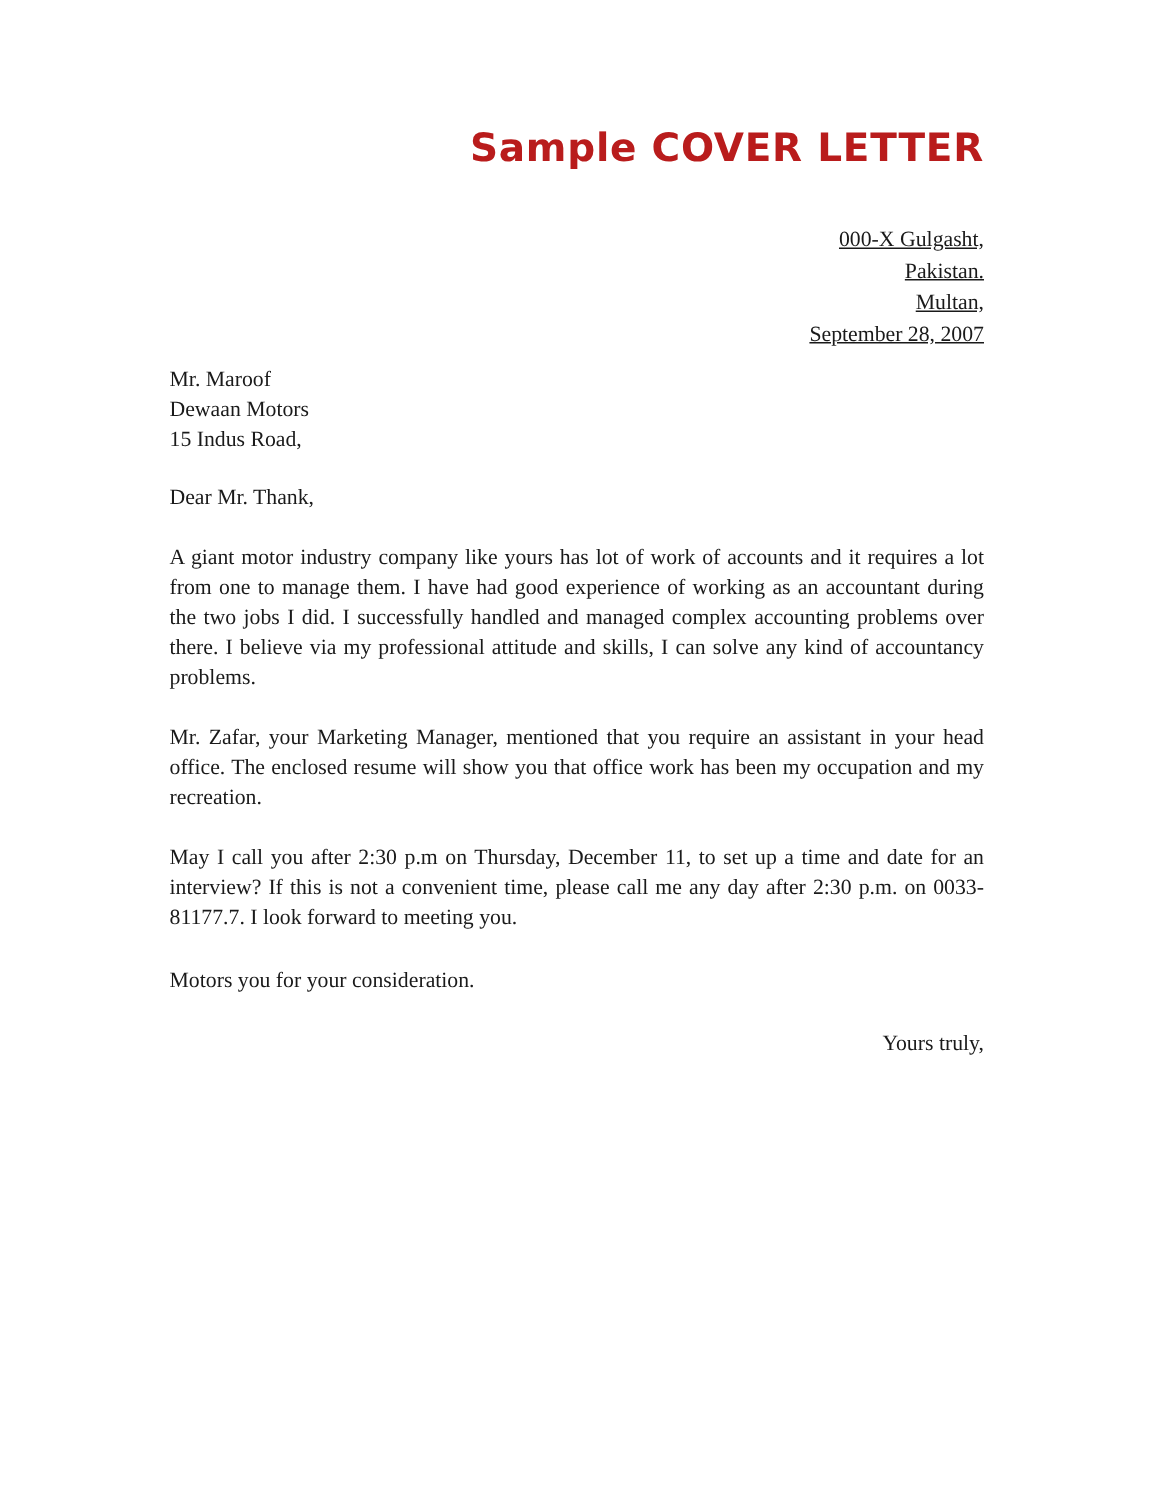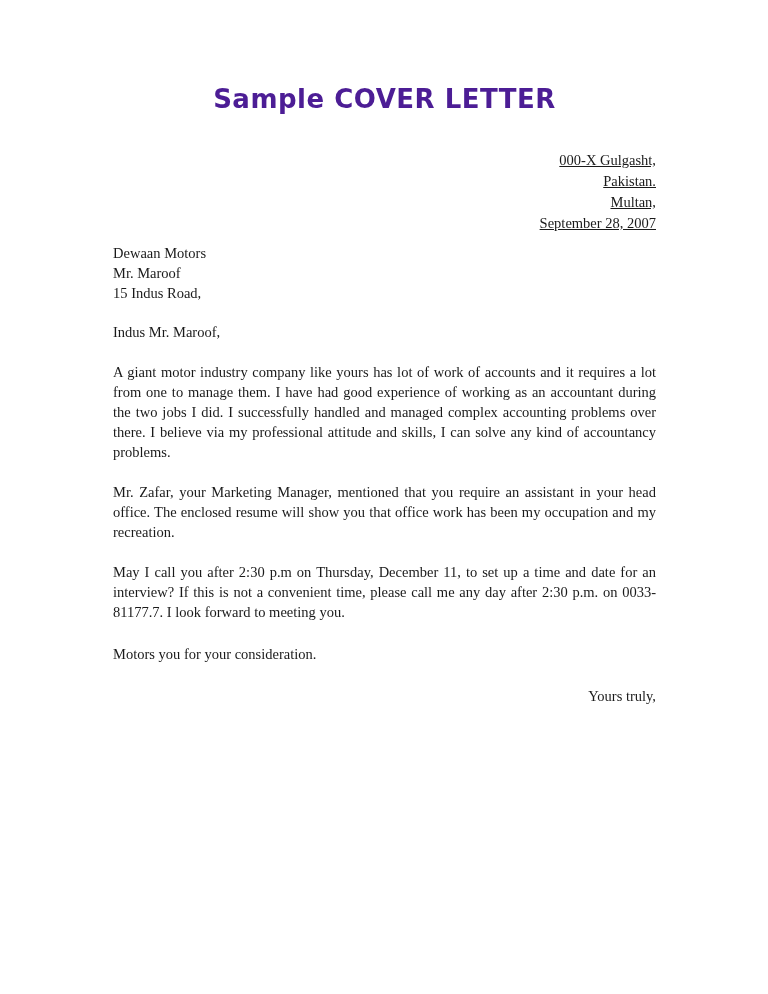--- a/index.html
+++ b/index.html
@@ -14,26 +14,26 @@
     background: #ffffff;
     box-sizing: border-box;
     padding: 0 112px 0 113px;
     font-family: "Liberation Serif", serif;
     font-size: 14.5px;
     color: #1a1a1a;
     overflow: hidden;
   }
   .doc-title {
     margin: 84px 0 0 0;
-    text-align: center;
+    text-align: right;
     font-family: "DejaVu Sans", sans-serif;
     font-weight: 700;
     font-size: 26px;
     letter-spacing: 0.5px;
-    color: #4c1d95;
+    color: #b91c1c;
   }
   .sender-block {
     margin-top: 36px;
     text-align: right;
     line-height: 21px;
     text-decoration: underline;
   }
   .recipient-block {
     margin-top: 9px;
     text-align: left;
@@ -70,26 +70,26 @@
   <h1 class="doc-title">Sample COVER LETTER</h1>
 
   <div class="sender-block">
     <div>000-X Gulgasht,</div>
     <div>Pakistan.</div>
     <div>Multan,</div>
     <div>September 28, 2007</div>
   </div>
 
   <div class="recipient-block">
+    <div>Mr. Maroof</div>
     <div>Dewaan Motors</div>
-    <div>Mr. Maroof</div>
     <div>15 Indus Road,</div>
   </div>
 
-  <div class="salutation">Indus Mr. Maroof,</div>
+  <div class="salutation">Dear Mr. Thank,</div>
 
   <p class="body-para">A giant motor industry company like yours has lot of work of accounts and it requires a lot from one to manage them. I have had good experience of working as an accountant during the two jobs I did. I successfully handled and managed complex accounting problems over there. I believe via my professional attitude and skills, I can solve any kind of accountancy problems.</p>
 
   <p class="body-para">Mr. Zafar, your Marketing Manager, mentioned that you require an assistant in your head office. The enclosed resume will show you that office work has been my occupation and my recreation.</p>
 
   <p class="body-para">May I call you after 2:30 p.m on Thursday, December 11, to set up a time and date for an interview? If this is not a convenient time, please call me any day after 2:30 p.m. on 0033-81177.7. I look forward to meeting you.</p>
 
   <div class="thanks-line">Motors you for your consideration.</div>
 
   <div class="closing-line">Yours truly,</div>

